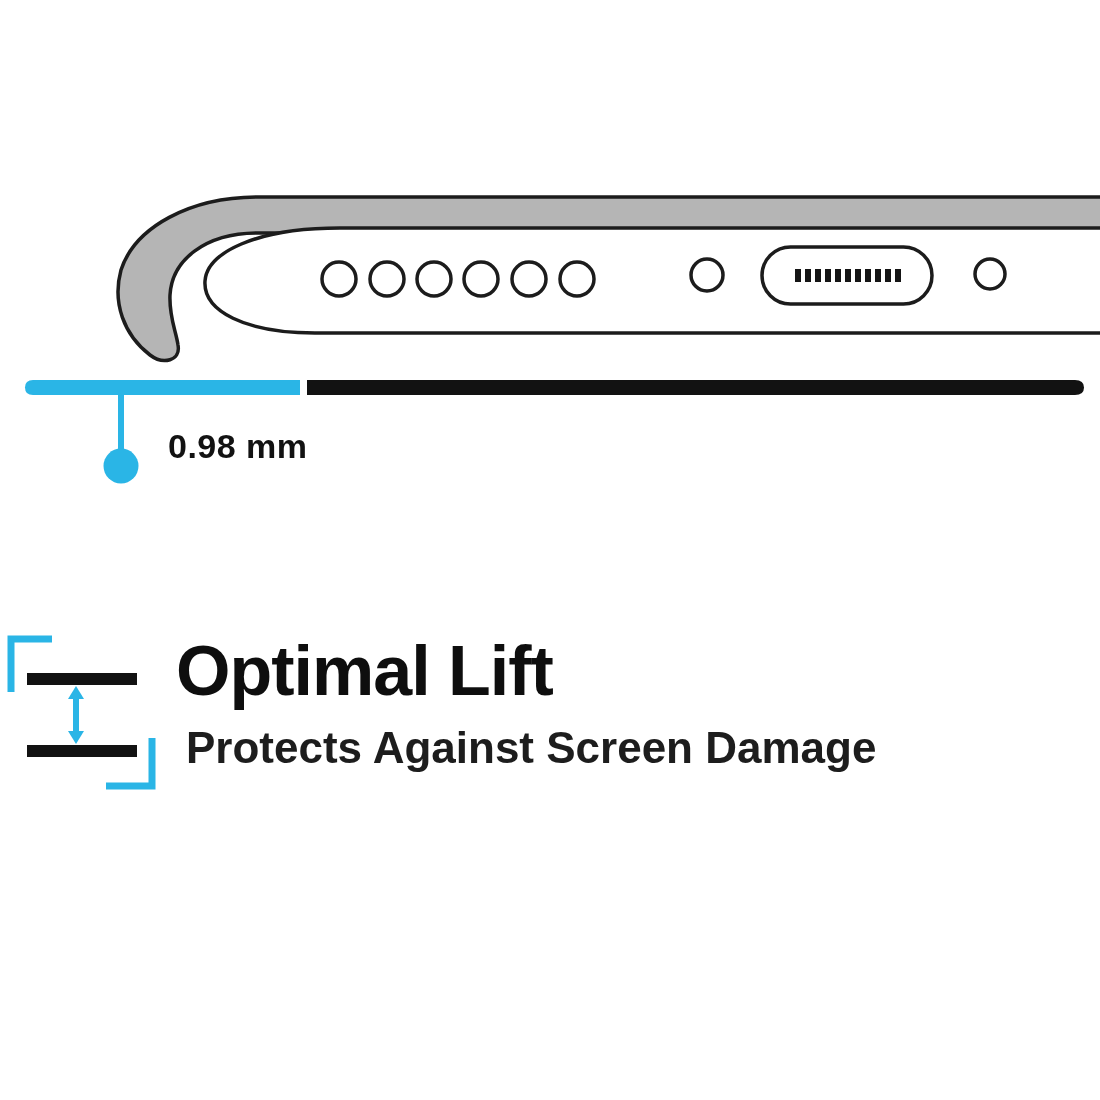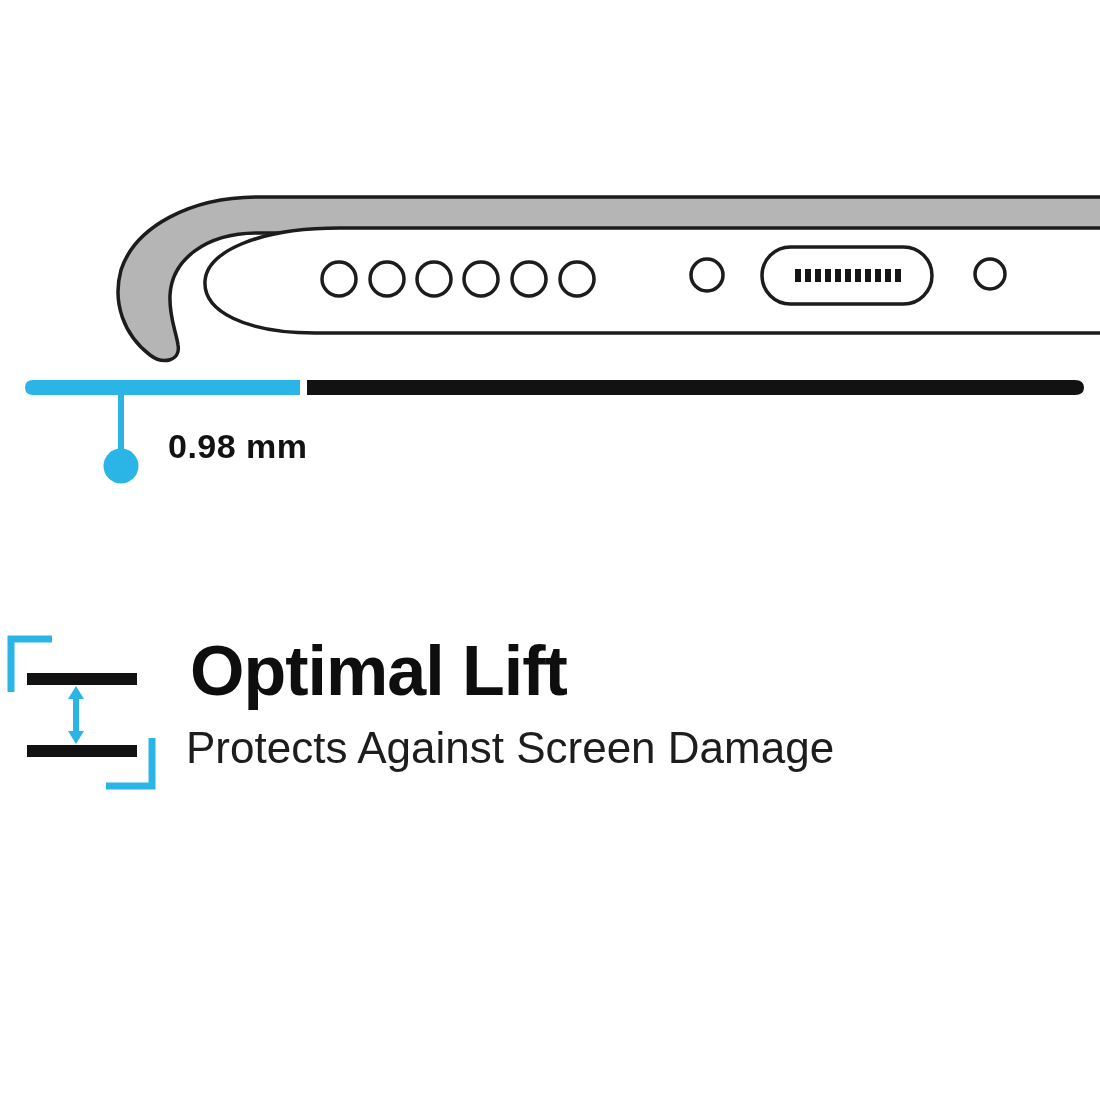--- a/index.html
+++ b/index.html
@@ -16,34 +16,34 @@
   .outlined { stroke: #1c1c1c; }
   .measure-label {
     left: 168px;
     top: 427px;
     font-size: 34px;
     font-weight: bold;
     color: #121212;
     letter-spacing: 0.5px;
   }
   .feature-title {
-    left: 190px;
+    left: 176px;
     top: 636px;
     font-size: 70px;
     font-weight: bold;
     color: #0e0e0e;
     letter-spacing: -1px;
     line-height: 1;
     white-space: nowrap;
   }
   .feature-subtitle {
     left: 186px;
     top: 726px;
     font-size: 44px;
-    font-weight: normal;
+    font-weight: bold;
     color: #1d1d1d;
     letter-spacing: 0px;
     line-height: 1;
     white-space: nowrap;
   }
 </style>
 </head>
 <body>
 
 <div id="canvas">

